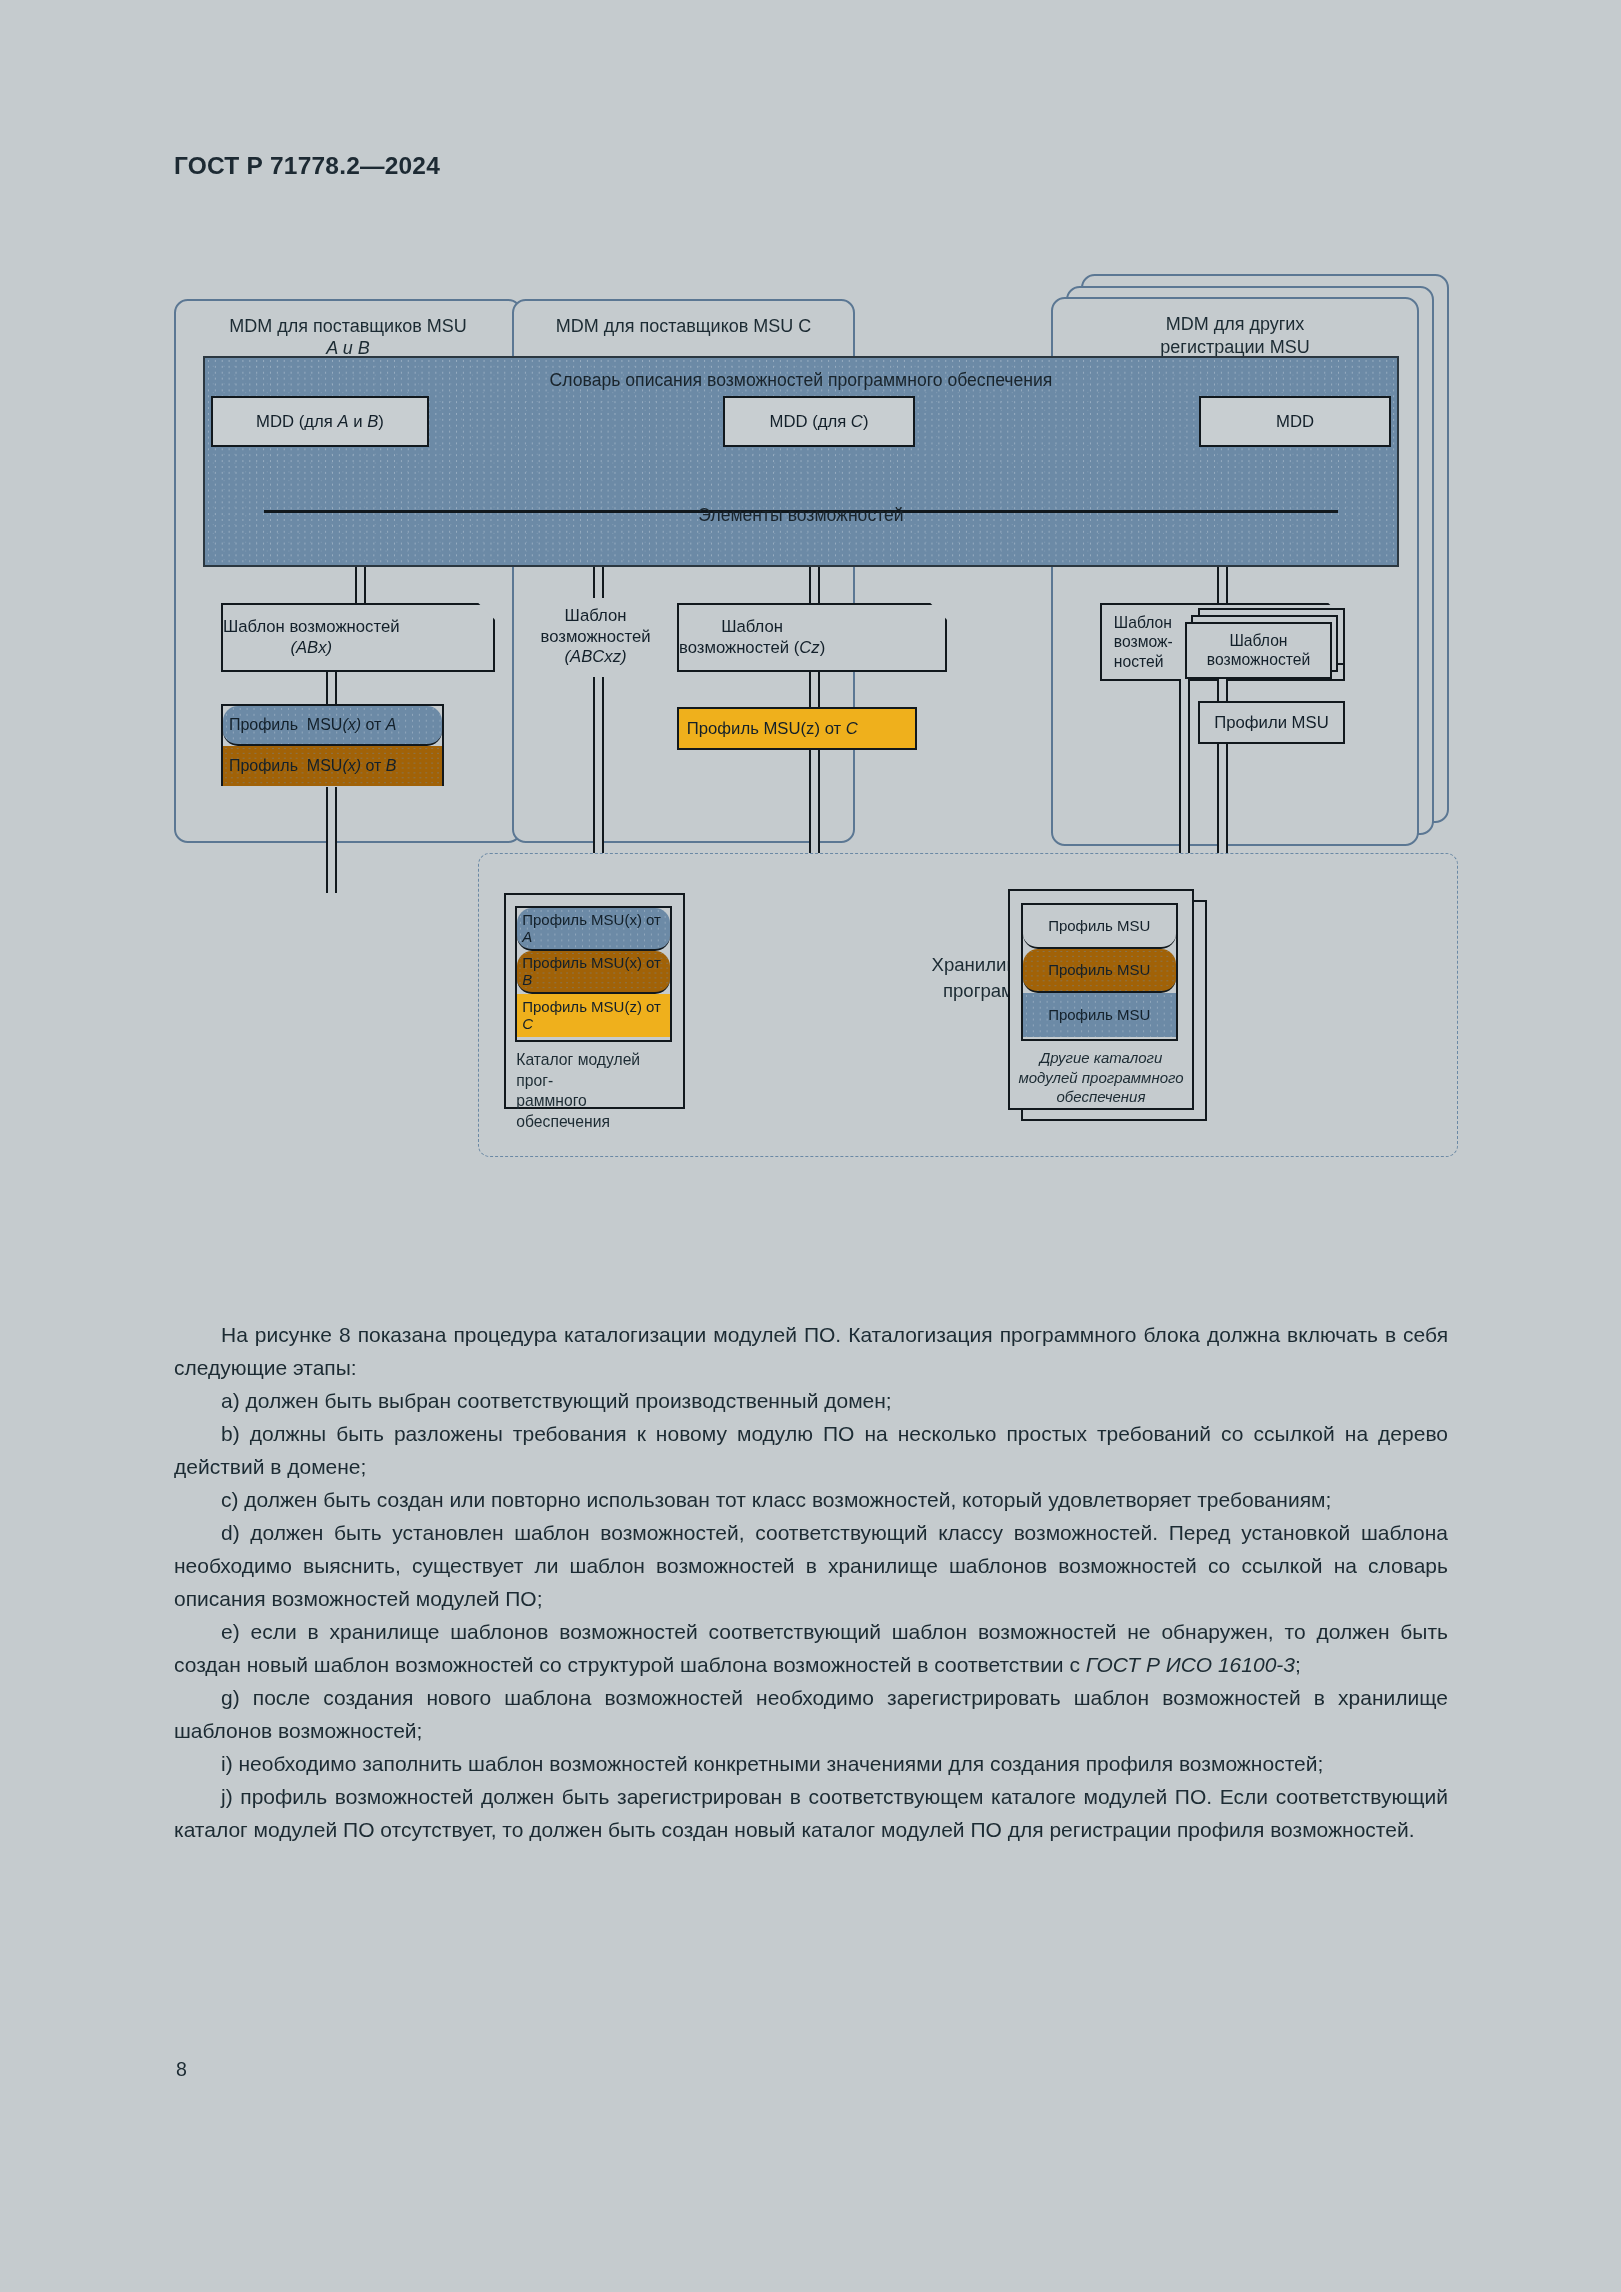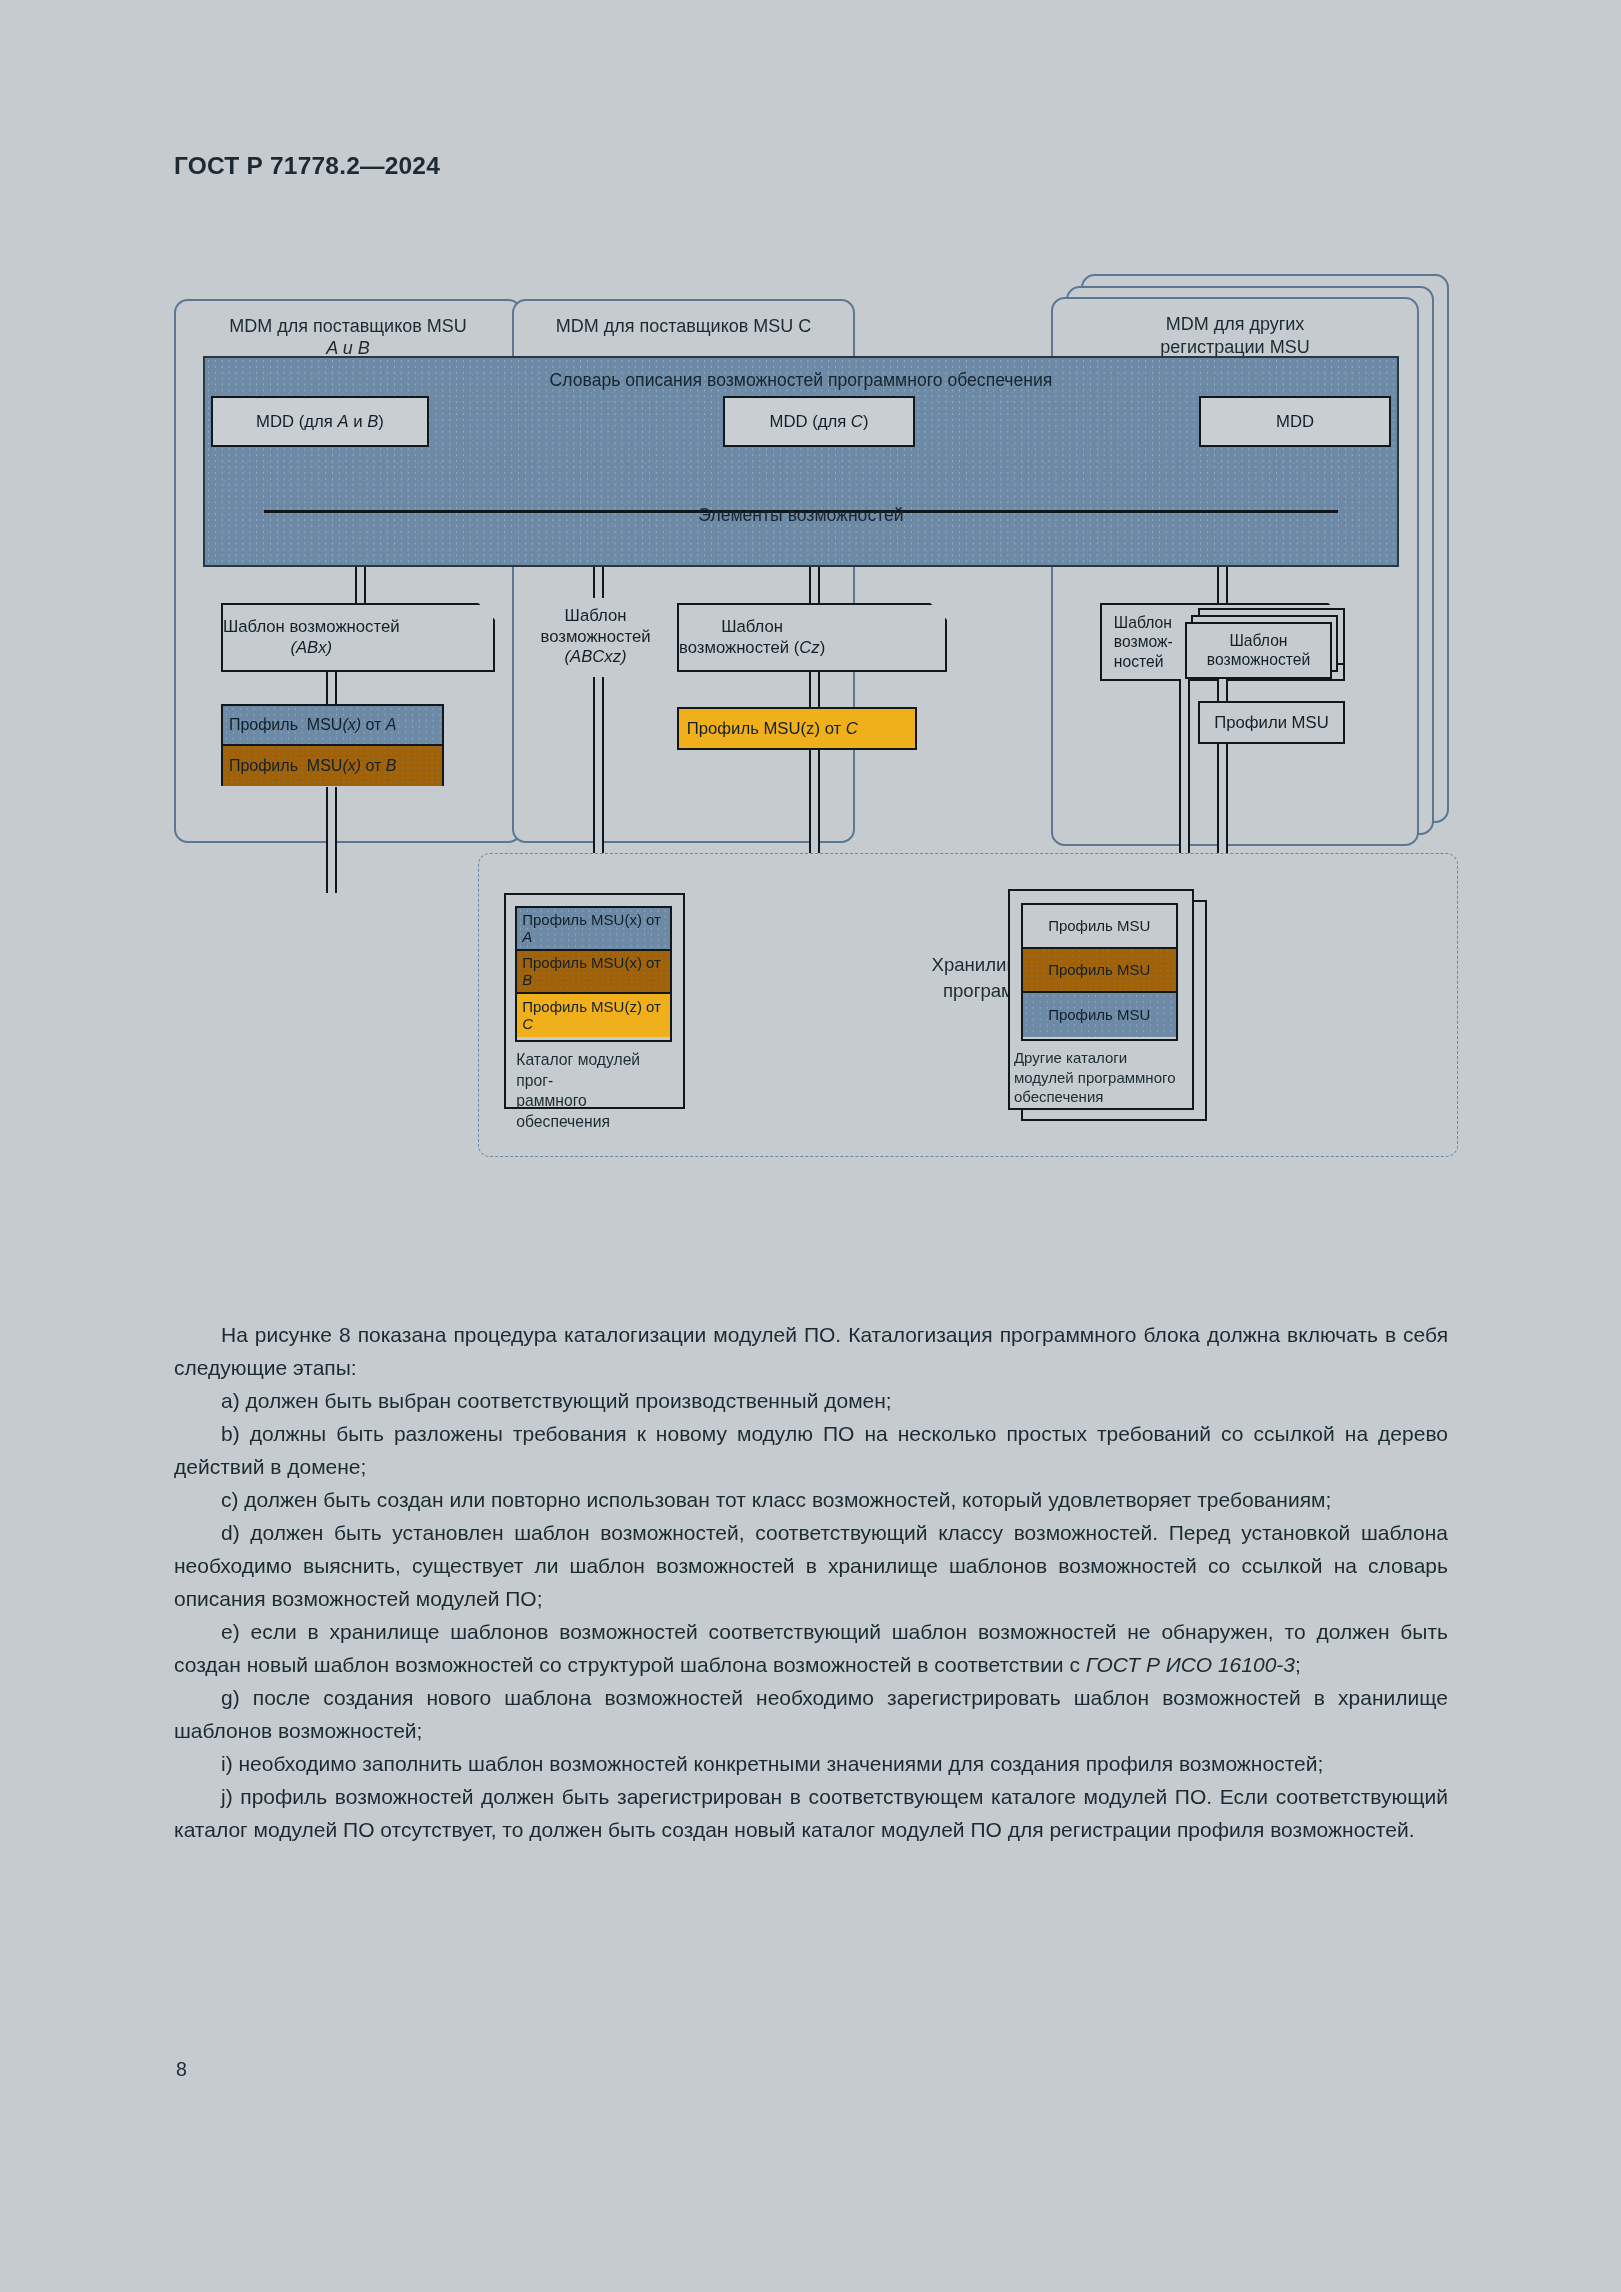--- a/index.html
+++ b/index.html
@@ -118,21 +118,21 @@
   #prof-ab{left:47px;top:434px;width:223px;height:82px;}
   .prof-row{
     height:40px;display:flex;align-items:center;box-sizing:border-box;
     font-size:16px;color:#13202a;padding-left:5.9px;position:relative;overflow:hidden;
   }
   .prof-row i{font-style:italic;}
   .prof-row span{position:relative;z-index:2;}
   .fill-blue{background:#6c8aa6;}
   .fill-light{background:#a16207;}
   .fill-orange{background:#efb01c;}
-  .sep{border-bottom:2.9px solid #11181d;}
+  .sep{border-bottom:2.9px solid #11181d;border-radius:15px;}
   .tex{
     position:absolute;inset:0;z-index:1;
     background-image:radial-gradient(rgba(255,255,255,.5) 0.7px, transparent 0.8px);
     background-size:6.9px 5.9px;opacity:.5;
   }
   .tex-d{
     position:absolute;inset:0;z-index:1;
     background-image:radial-gradient(rgba(110,138,166,.75) 0.8px, transparent 0.9px);
     background-size:5.9px 4.9px;opacity:.6;
   }
@@ -171,22 +171,22 @@
   }
   #other-cat-box{
     position:absolute;left:529px;top:35px;width:186px;height:221px;
     border:2.9px solid #11181d;box-sizing:border-box;background:#c5cbce;
   }
   #other-cat-box .inner{position:absolute;left:10.8px;top:11.8px;width:157px;height:138px;border:2.9px solid #11181d;box-sizing:border-box;}
   .ocat-row{height:44px;display:flex;align-items:center;justify-content:center;box-sizing:border-box;
     font-size:15px;color:#13202a;position:relative;overflow:hidden;}
   .ocat-row span{position:relative;z-index:2;}
   .ocat-caption{
-    position:absolute;left:3.9px;right:3.9px;top:157px;
-    font-size:15px;line-height:19.6px;color:#1c2b33;
+    position:absolute;left:3.9px;right:3.9px;top:157px;text-align:center;
+    font-size:15px;line-height:19.6px;color:#1c2b33;font-style:italic;
   }
 
   
   .conn{position:absolute;background:#11181d;}
   .conn.v{width:6.9px;border-left:2px solid #11181d;border-right:2px solid #11181d;background:#c5cbce;}
 
   
   .fig-caption{
     position:absolute;left:0;right:0;top:1213px;text-align:center;
     font-size:18.6px;color:#1c2b33;

